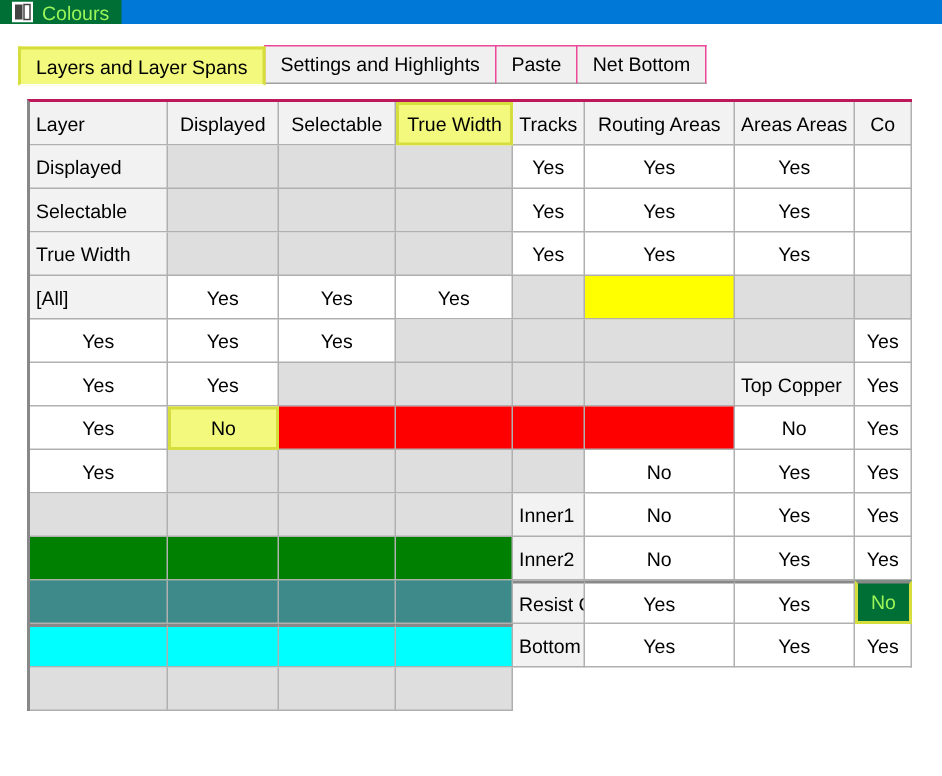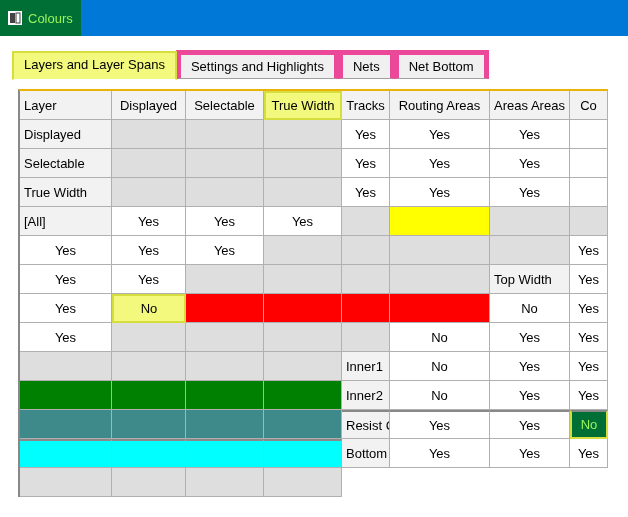--- a/index.html
+++ b/index.html
@@ -1,29 +1,29 @@
 <!DOCTYPE html>
 <html><head>
 <meta charset="utf-8">
 <style>
   * { box-sizing: border-box; margin: 0; padding: 0; }
   body { font-family: "Segoe UI", Arial, sans-serif; font-size: 13px; background: #fff; width: 628px; overflow: hidden; }
   
-  .titlebar { background: #0078d7; display: flex; height: 36px; }
+  .titlebar { background: #0078d7; display: flex; height: 16px; }
   .titlebox { background: #006f36; display: flex; align-items: center; gap: 6px; padding: 4px 8px; height: 100%; }
   .title-icon { width: 14px; height: 14px; }
   .title-text { color: #9af559; font-size: 13px; }
   
   .tab-area { padding: 14px 0 0 12px; }
   .tabs { display: flex; }
-  .tab { border: 5px solid #ec4899; padding: 4px 10px; background: #f0f0f0; position: relative; cursor: pointer; border-bottom: 1px solid #a0a0a0; margin-right: -1px; }
+  .tab { border: 1px solid #ec4899; padding: 4px 10px; background: #f0f0f0; position: relative; cursor: pointer; border-bottom: 1px solid #a0a0a0; margin-right: -1px; }
   .tab.active { background: #f2f97d; border: 2px solid #d6de3e; border-bottom: 1px solid #fff; z-index: 2; top: 1px; }
   
   .grid-wrap { padding: 10px 0 0 18px; }
-  .grid { display: grid; grid-template-columns: 92px 74px 78px 78px 48px 100px 80px 38px; border-top: 2px solid #eab308; border-left: 2px solid #888; width: fit-content; }
+  .grid { display: grid; grid-template-columns: 92px 74px 78px 78px 48px 100px 80px 38px; border-top: 2px solid #be185d; border-left: 2px solid #888; width: fit-content; }
   .cell { border-right: 1px solid #b0b0b0; border-bottom: 1px solid #b0b0b0; height: 29px; display: flex; align-items: center; justify-content: center; overflow: hidden; white-space: nowrap; }
   .hdr { background: #f2f2f2; font-weight: 400; }
   .rowhdr { background: #f2f2f2; justify-content: flex-start; padding-left: 4px; }
   .hl-yellow { background: #f2f97d; border: 2px solid #d6de3e; }
   .sel-green { background: #006f36; color: #9af559; border: 2px solid #d6de3e; }
   .c-gray { background: #dedede; }
   .c-yellow { background: #ffff00; }
   .c-red { background: #ff0000; }
   .c-green { background: #008000; }
   .c-teal { background: #3e8a8a; }
@@ -40,21 +40,21 @@
       <rect x="8" y="2" width="4" height="10" fill="#fff" stroke="#444"></rect>
     </svg>
     <span class="title-text">Colours</span>
   </div>
 </div>
 
 <div class="tab-area">
   <div class="tabs">
     <div class="tab active">Layers and Layer Spans</div>
     <div class="tab">Settings and Highlights</div>
-    <div class="tab">Nets</div>
+    <div class="tab">Paste</div>
     <div class="tab">Net Bottom</div>
   </div>
 </div>
 
 <div class="grid-wrap">
   <div class="grid" id="grid">
       <div class="cell hdr rowhdr">Layer</div>
       <div class="cell hdr">Displayed</div>
       <div class="cell hdr">Selectable</div>
       <div class="cell hdr hl-yellow">True Width</div>
@@ -101,21 +101,21 @@
       <div class="cell c-gray"></div>
       <div class="cell c-gray"></div>
       <div class="cell c-gray"></div>
       <div class="cell ">Yes</div>
       <div class="cell ">Yes</div>
       <div class="cell ">Yes</div>
       <div class="cell c-gray"></div>
       <div class="cell c-gray"></div>
       <div class="cell c-gray"></div>
       <div class="cell c-gray"></div>
-      <div class="cell rowhdr">Top Width</div>
+      <div class="cell rowhdr">Top Copper</div>
       <div class="cell ">Yes</div>
       <div class="cell ">Yes</div>
       <div class="cell hl-yellow">No</div>
       <div class="cell c-red"></div>
       <div class="cell c-red"></div>
       <div class="cell c-red"></div>
       <div class="cell c-red"></div>
       <div class="cell ">No</div>
       <div class="cell ">Yes</div>
       <div class="cell ">Yes</div>

